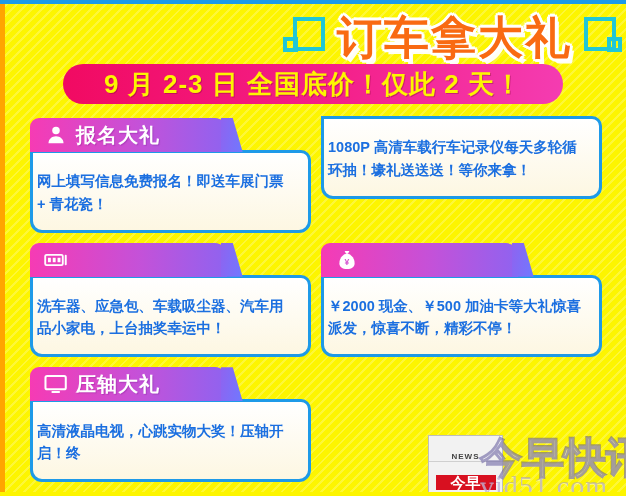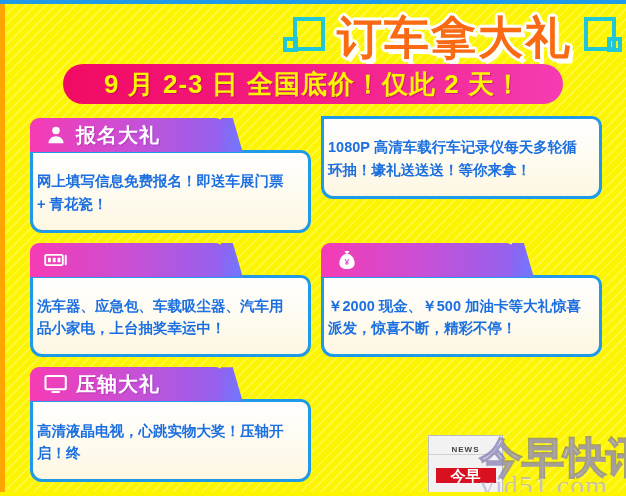--- a/index.html
+++ b/index.html
@@ -94,21 +94,21 @@
   .card-text{
     color:#1b6fe0;font-size:14.5px;font-weight:bold;line-height:1.55;letter-spacing:0px;
   }
   .icon{width:24px;height:22px;flex:0 0 auto;display:block;}
 
   
   .wm-badge{
     position:absolute;left:428px;top:435px;width:75px;height:58px;z-index:40;
     background:#f2f2f2;border:1px solid #bdbdbd;box-sizing:border-box;
     display:flex;flex-direction:column;align-items:center;
-    padding-top:9px;overflow:hidden;
+    padding-top:16px;overflow:hidden;
   }
   .wm-badge .news{
     font-size:8px;font-weight:bold;color:#444;letter-spacing:1px;line-height:9px;
     width:100%;text-align:center;border-bottom:1px solid #cfcfcf;
   }
   .wm-badge .r1,.wm-badge .r2{
     width:60px;height:20px;margin-top:13px;background:#d81020;
     color:#fff;font-size:15px;font-weight:bold;
     display:flex;align-items:center;justify-content:center;line-height:1;
   }

